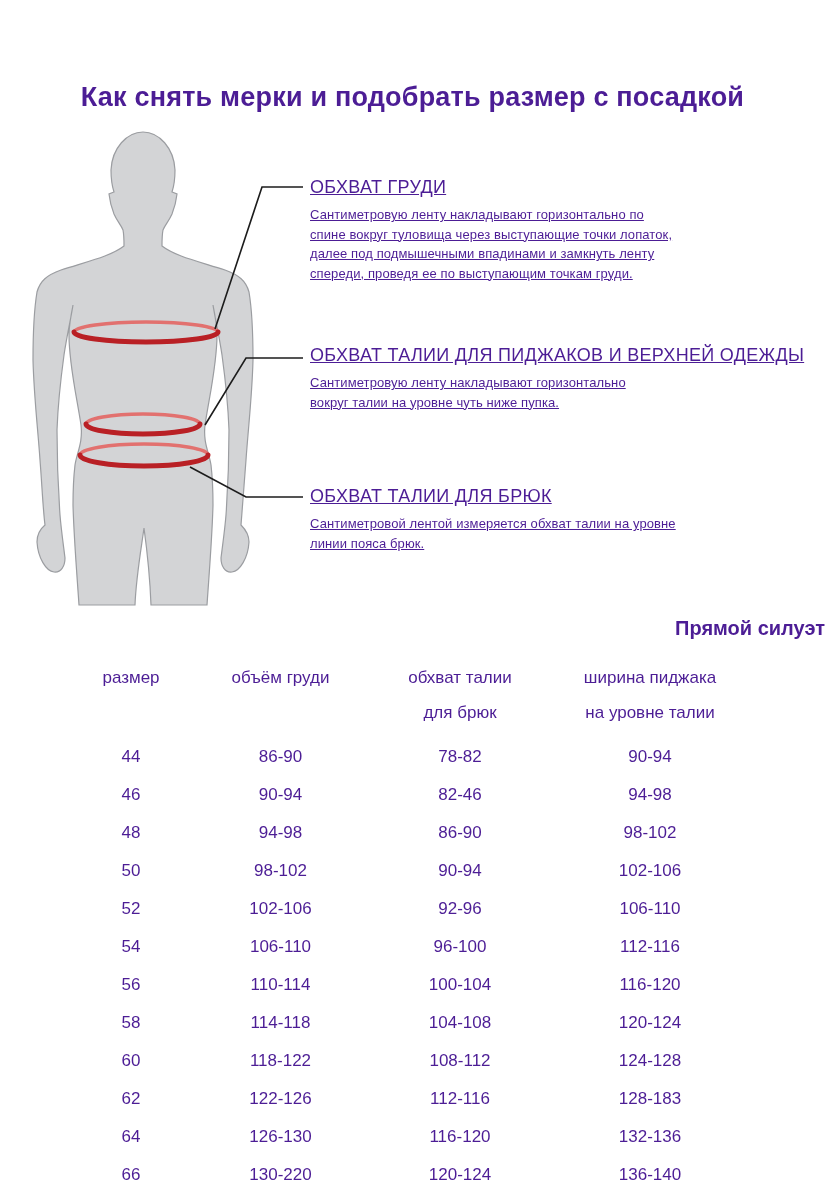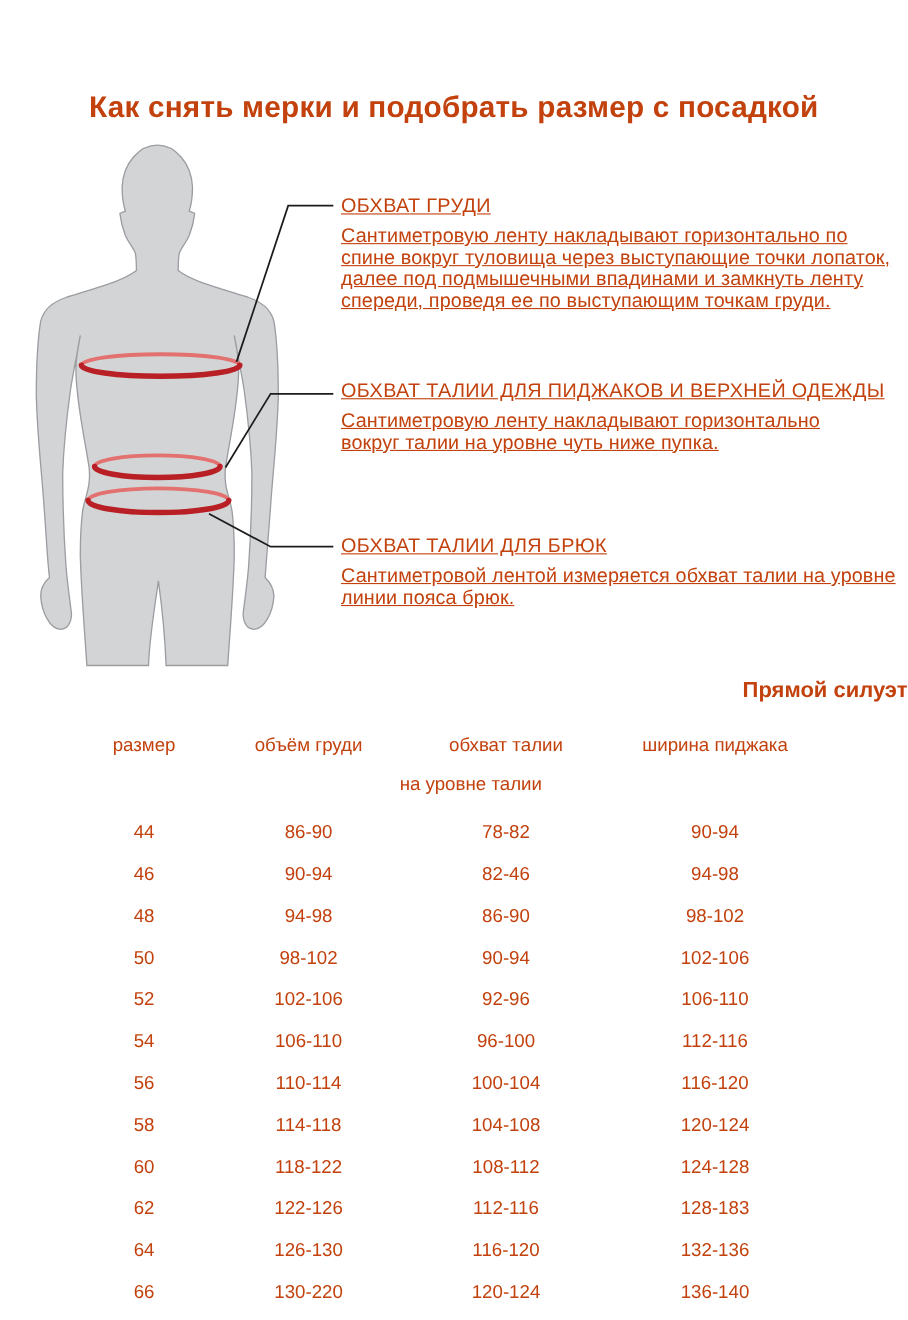--- a/index.html
+++ b/index.html
@@ -1,30 +1,30 @@
 <!DOCTYPE html>
 <html><head>
 <meta charset="utf-8">
 <style>
   html,body{margin:0;padding:0;background:#ffffff;}
   .page{
     position:relative;width:825px;height:1200px;background:#ffffff;overflow:hidden;
-    font-family:"Liberation Sans","DejaVu Sans",sans-serif;color:#c2410c;
+    font-family:"Liberation Sans","DejaVu Sans",sans-serif;color:#4c1d95;
   }
   .main-title{
     position:absolute;top:82px;left:0;width:100%;margin:0;text-align:center;
     font-size:27px;font-weight:700;letter-spacing:0.2px;
   }
   .figure-svg{position:absolute;top:0;left:0;}
   .callout{position:absolute;left:310px;width:508px;text-decoration:underline;}
   .callout .callout-heading{
     margin:0;font-size:18px;font-weight:400;letter-spacing:0.3px;line-height:20px;
   }
   .callout .callout-body{
-    margin:8px 0 0 0;font-size:18px;line-height:19.5px;white-space:pre-line;letter-spacing:0.1px;
+    margin:8px 0 0 0;font-size:13px;line-height:19.5px;white-space:pre-line;letter-spacing:0.1px;
   }
   .callout-chest{top:177px;}
   .callout-waist-jacket{top:345px;}
   .callout-waist-trousers{top:486px;}
   .table-title{
     position:absolute;top:617px;left:0;width:100%;margin:0;text-align:right;
     font-size:20px;font-weight:700;
   }
   .header-row{position:absolute;left:50px;display:flex;}
   .header-row.r1{top:668px;}
@@ -143,20 +143,21 @@
 
   <div class="header-row r1">
     <div class="cell c0">размер</div>
     <div class="cell c1">объём груди</div>
     <div class="cell c2">обхват талии</div>
     <div class="cell c3">ширина пиджака</div>
   </div>
   <div class="header-row r2">
     <div class="cell c0"></div>
     <div class="cell c1"></div>
+    <div class="cell c2">для брюк</div>
     <div class="cell c3">на уровне талии</div>
   </div>
 
   <div class="data-rows">
     <div class="trow">
       <div class="cell c0">44</div>
       <div class="cell c1">86-90</div>
       <div class="cell c2">78-82</div>
       <div class="cell c3">90-94</div>
     </div>

